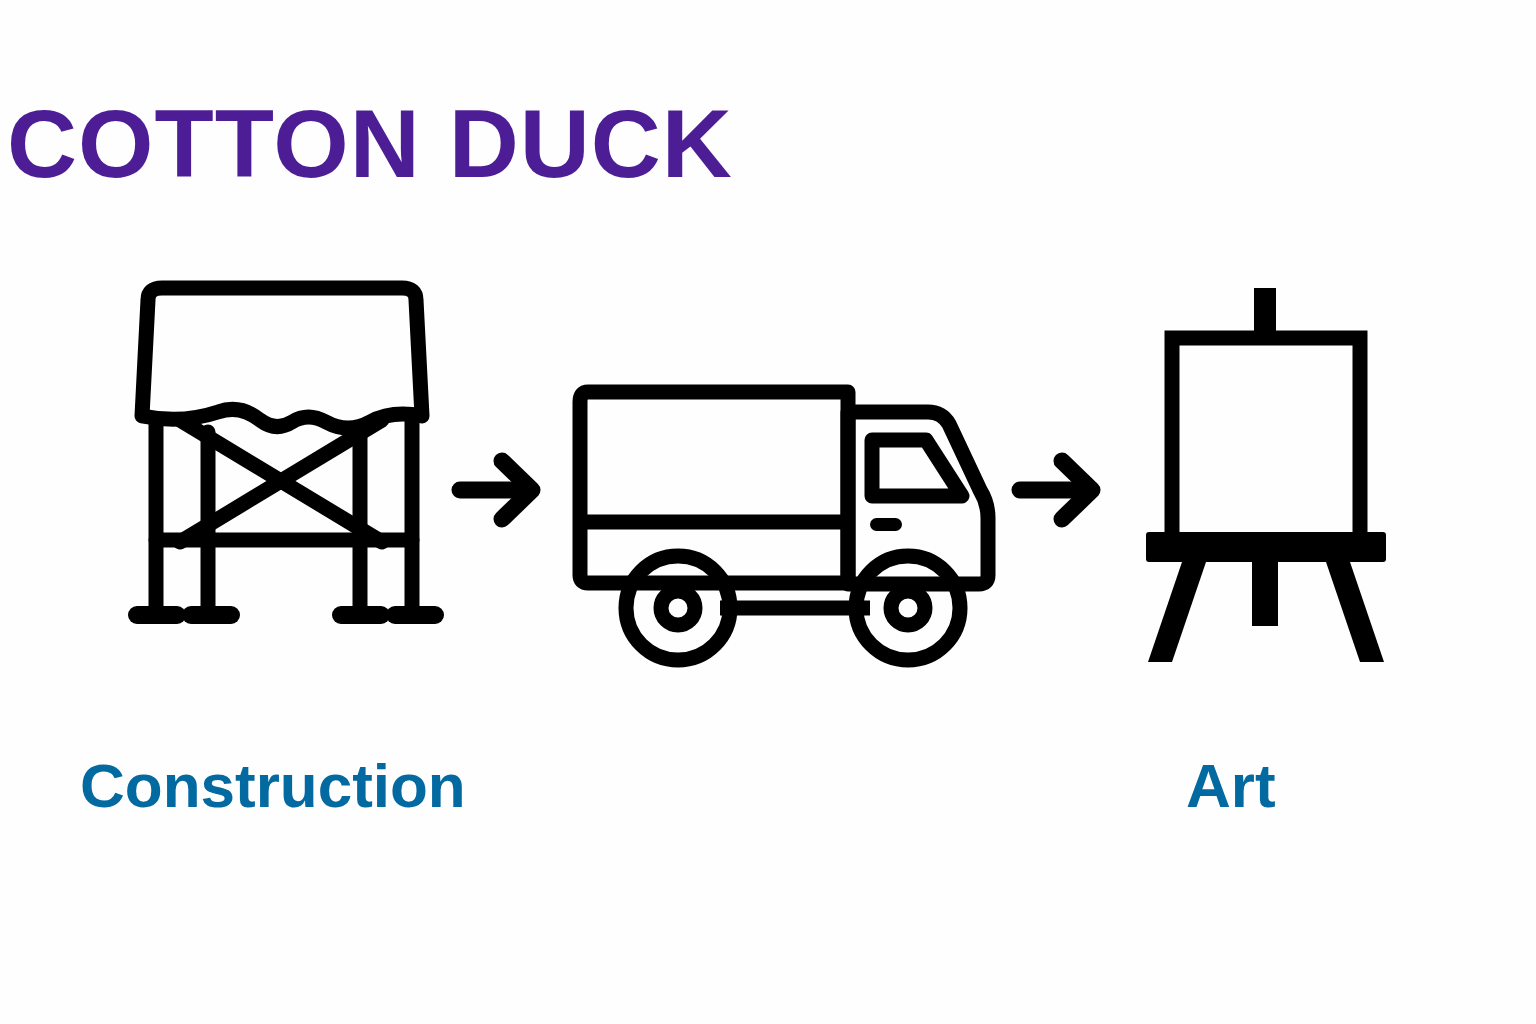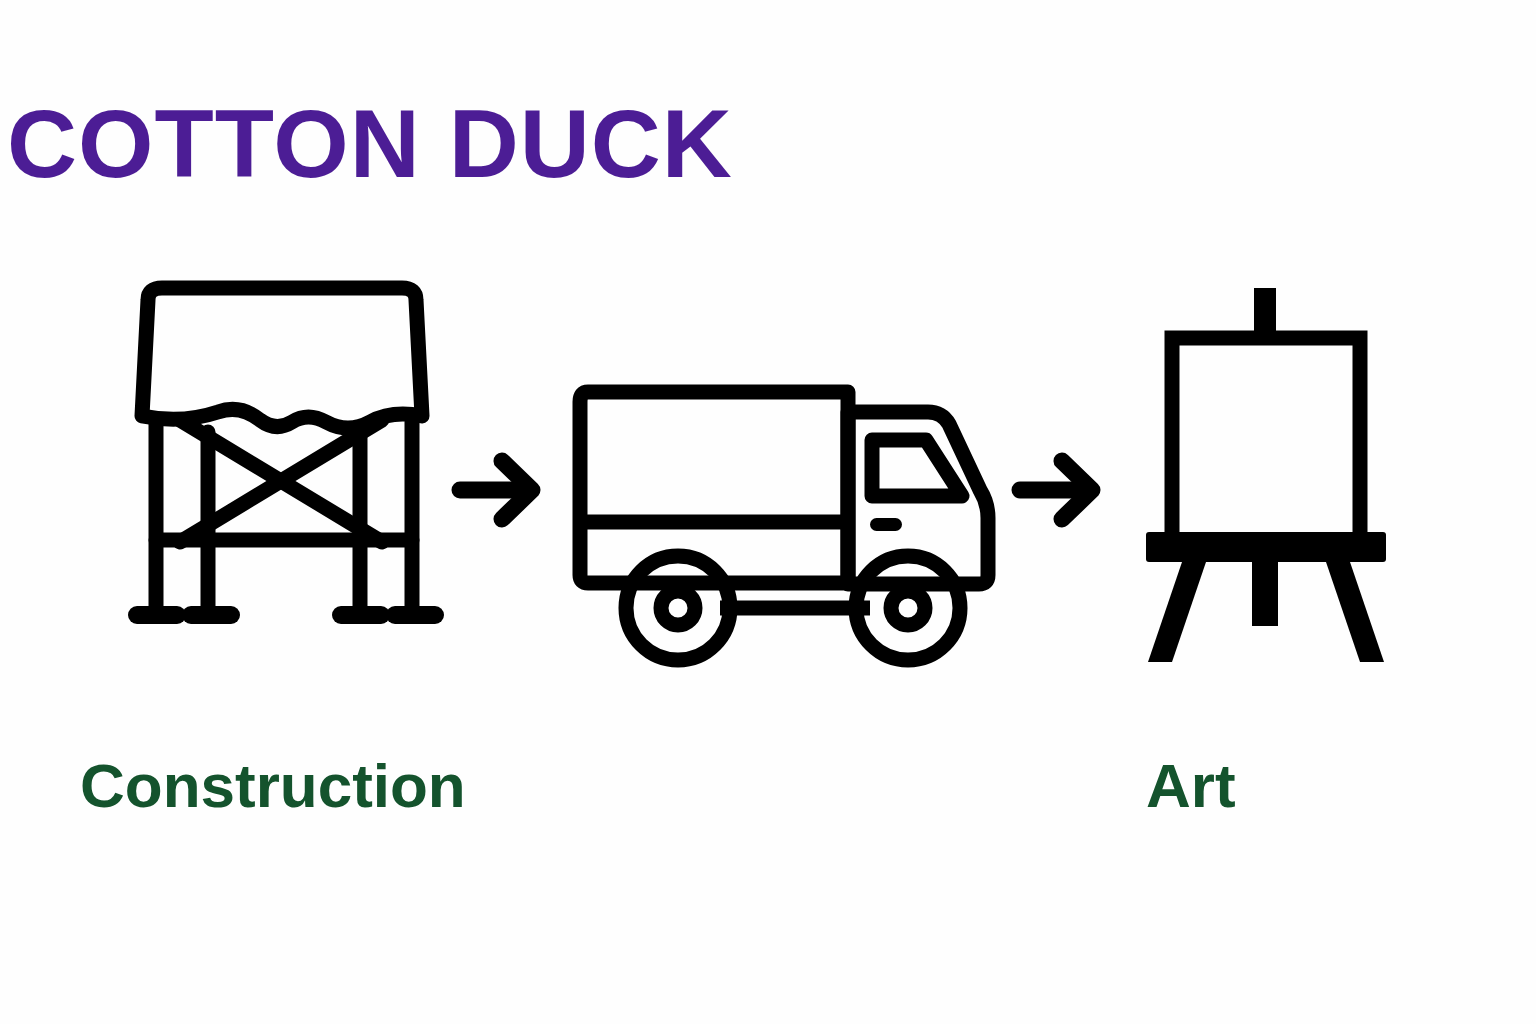--- a/index.html
+++ b/index.html
@@ -42,21 +42,21 @@
     left: 0;
     top: 0;
   }
   .stage-label {
     position: absolute;
     top: 755px;
     font-size: 62px;
     font-weight: bold;
     line-height: 1;
     white-space: nowrap;
-    color: #14532d;
+    color: #0369a1;
   }
   .arrow {
     position: absolute;
     top: 445px;
   }
   svg { display: block; overflow: visible; }
   .stroke {
     fill: none;
     stroke: #000000;
     stroke-width: 15;
@@ -171,15 +171,15 @@
         <rect class="fill-solid" x="16" y="262" width="240" height="30" rx="3"></rect>
 
         <path class="fill-solid" d="M 52 292 L 76 292 L 42 392 L 18 392 Z"></path>
 
         <path class="fill-solid" d="M 196 292 L 220 292 L 254 392 L 230 392 Z"></path>
 
         <rect class="fill-solid" x="122" y="292" width="26" height="64"></rect>
       </svg>
     </div>
   </div>
-  <div class="stage-label" style="left:1146px;">Art</div>
+  <div class="stage-label" style="left:1186px;">Art</div>
 
 </div>
 
 </body></html>

